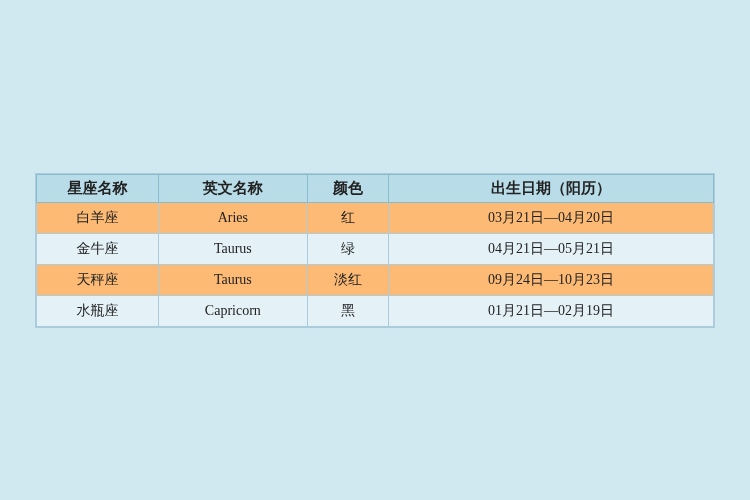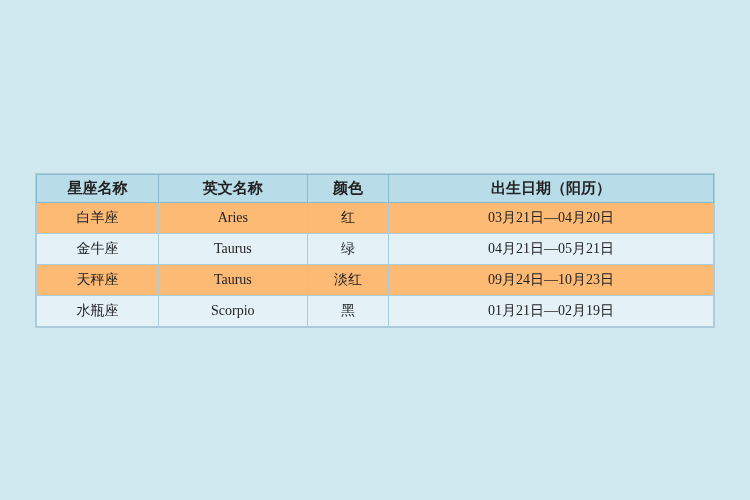--- a/index.html
+++ b/index.html
@@ -90,19 +90,19 @@
           <td>04月21日—05月21日</td>
         </tr>
         <tr>
           <td>天秤座</td>
           <td>Taurus</td>
           <td>淡红</td>
           <td>09月24日—10月23日</td>
         </tr>
         <tr>
           <td>水瓶座</td>
-          <td>Scorpio</td>
+          <td>Capricorn</td>
           <td>黑</td>
           <td>01月21日—02月19日</td>
         </tr>
       </tbody>
   </table>
 </div>
 
 </body></html>

